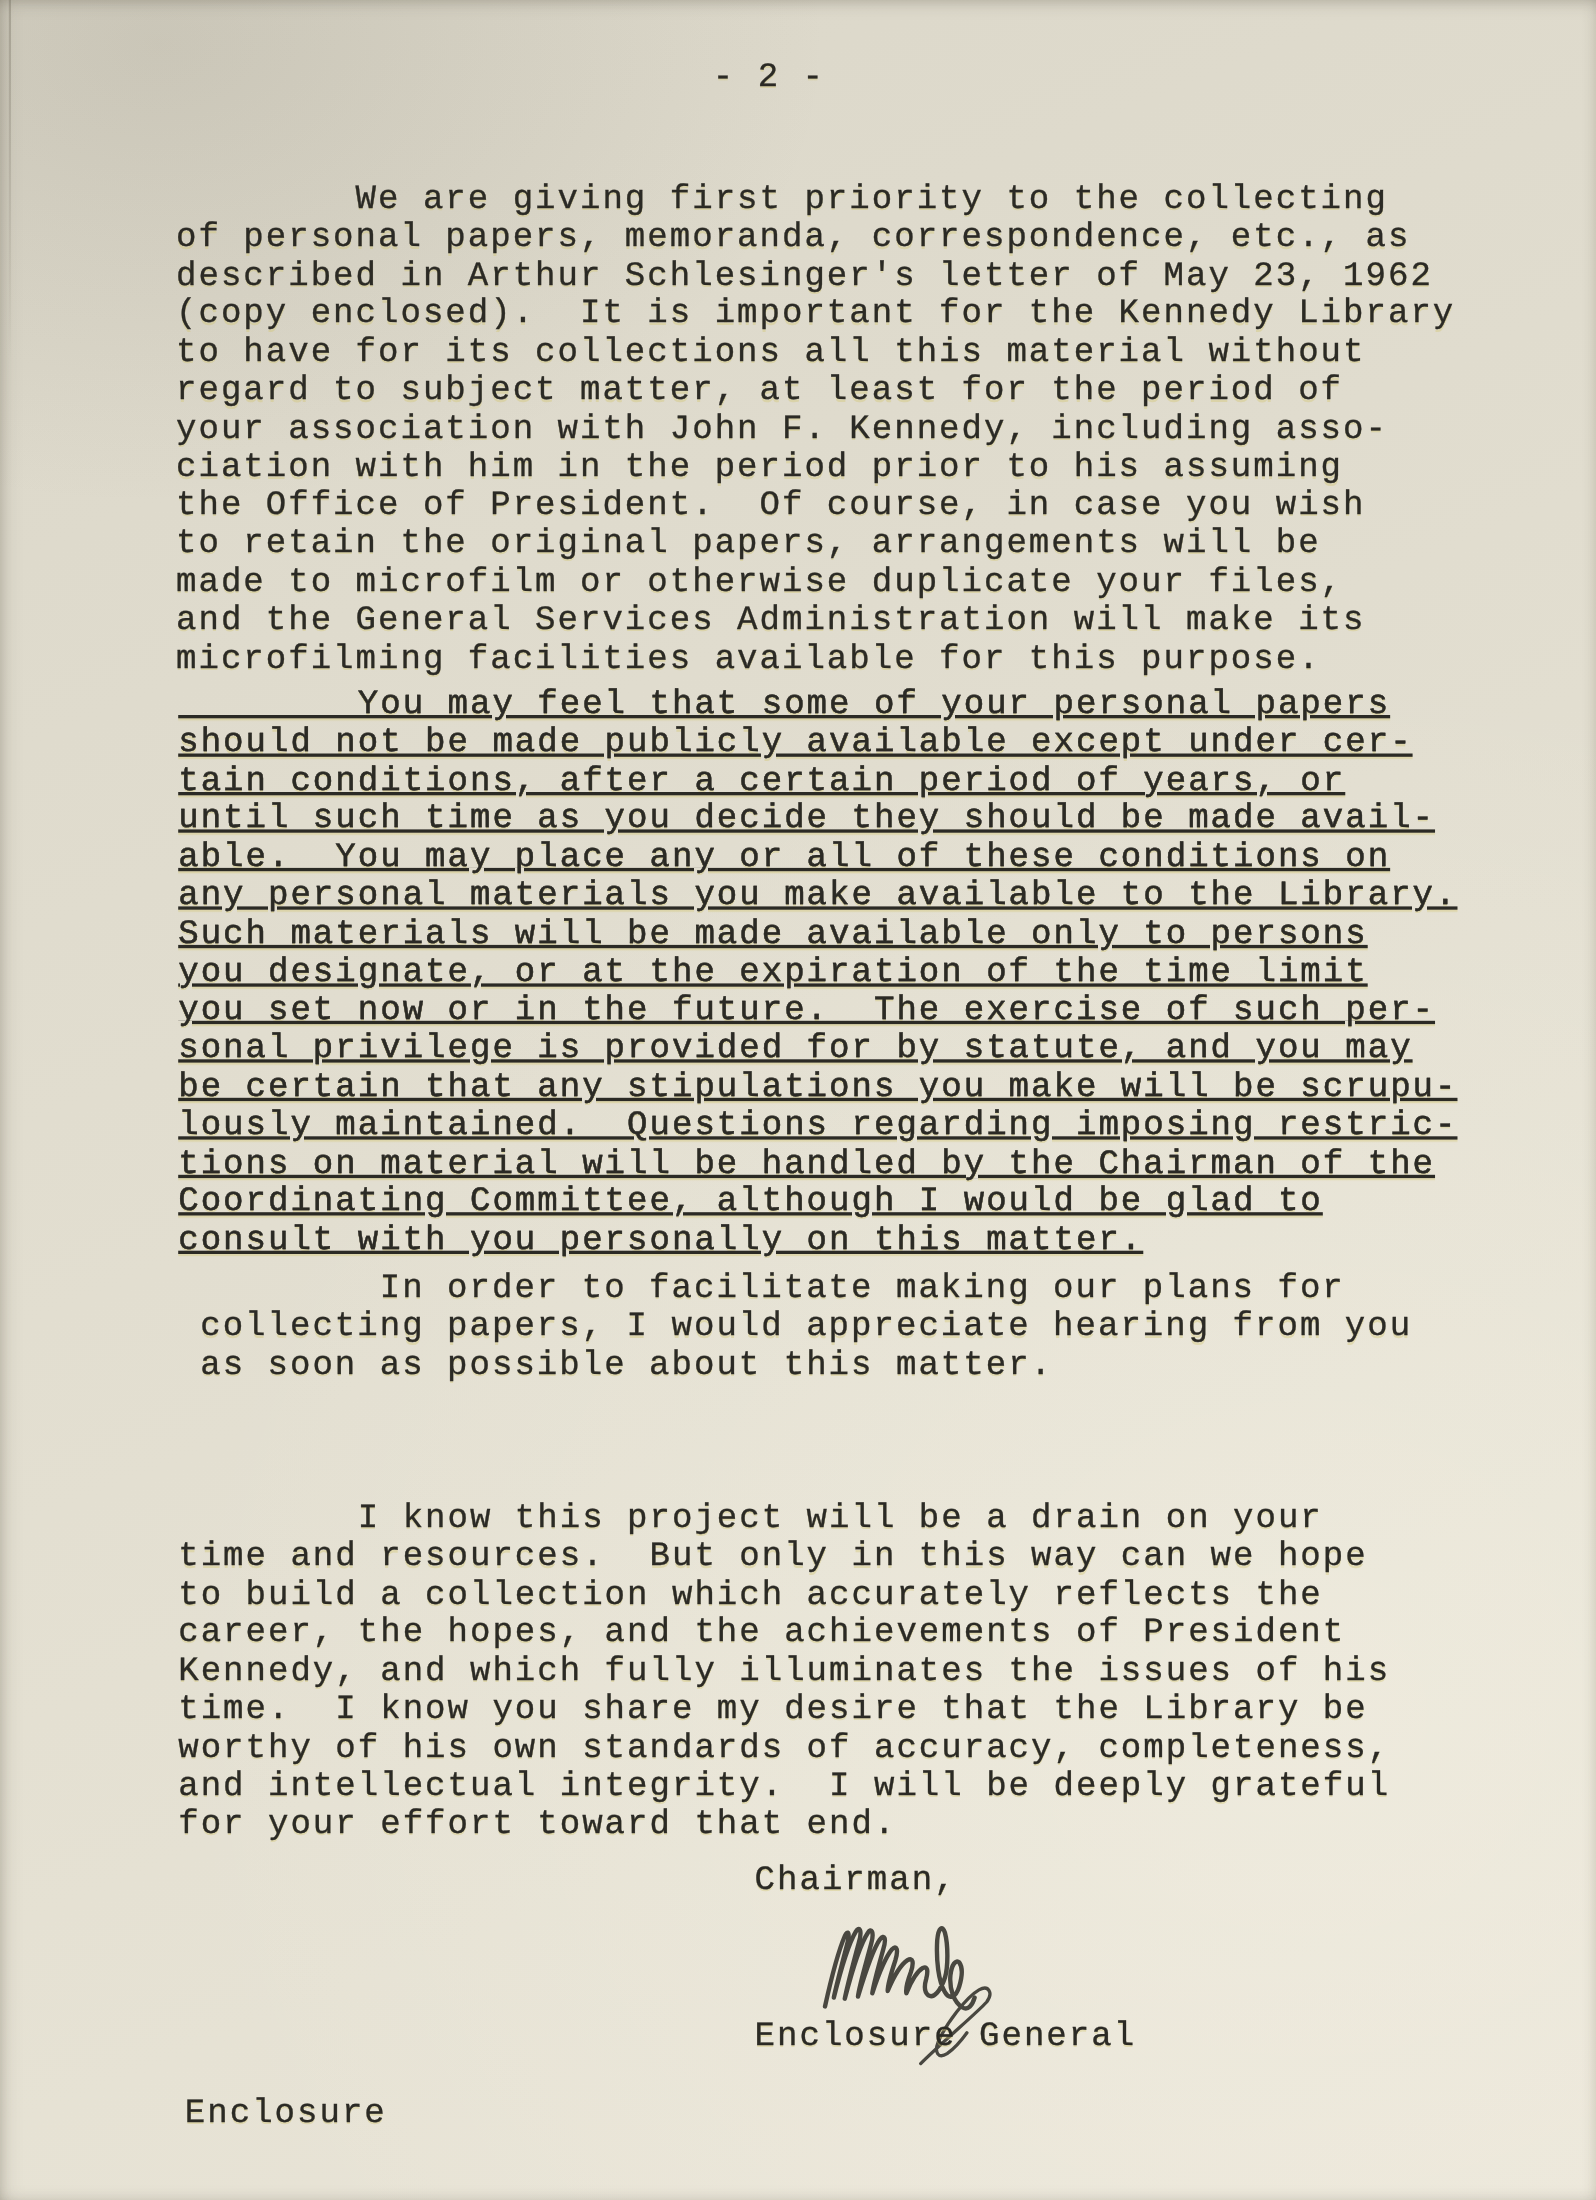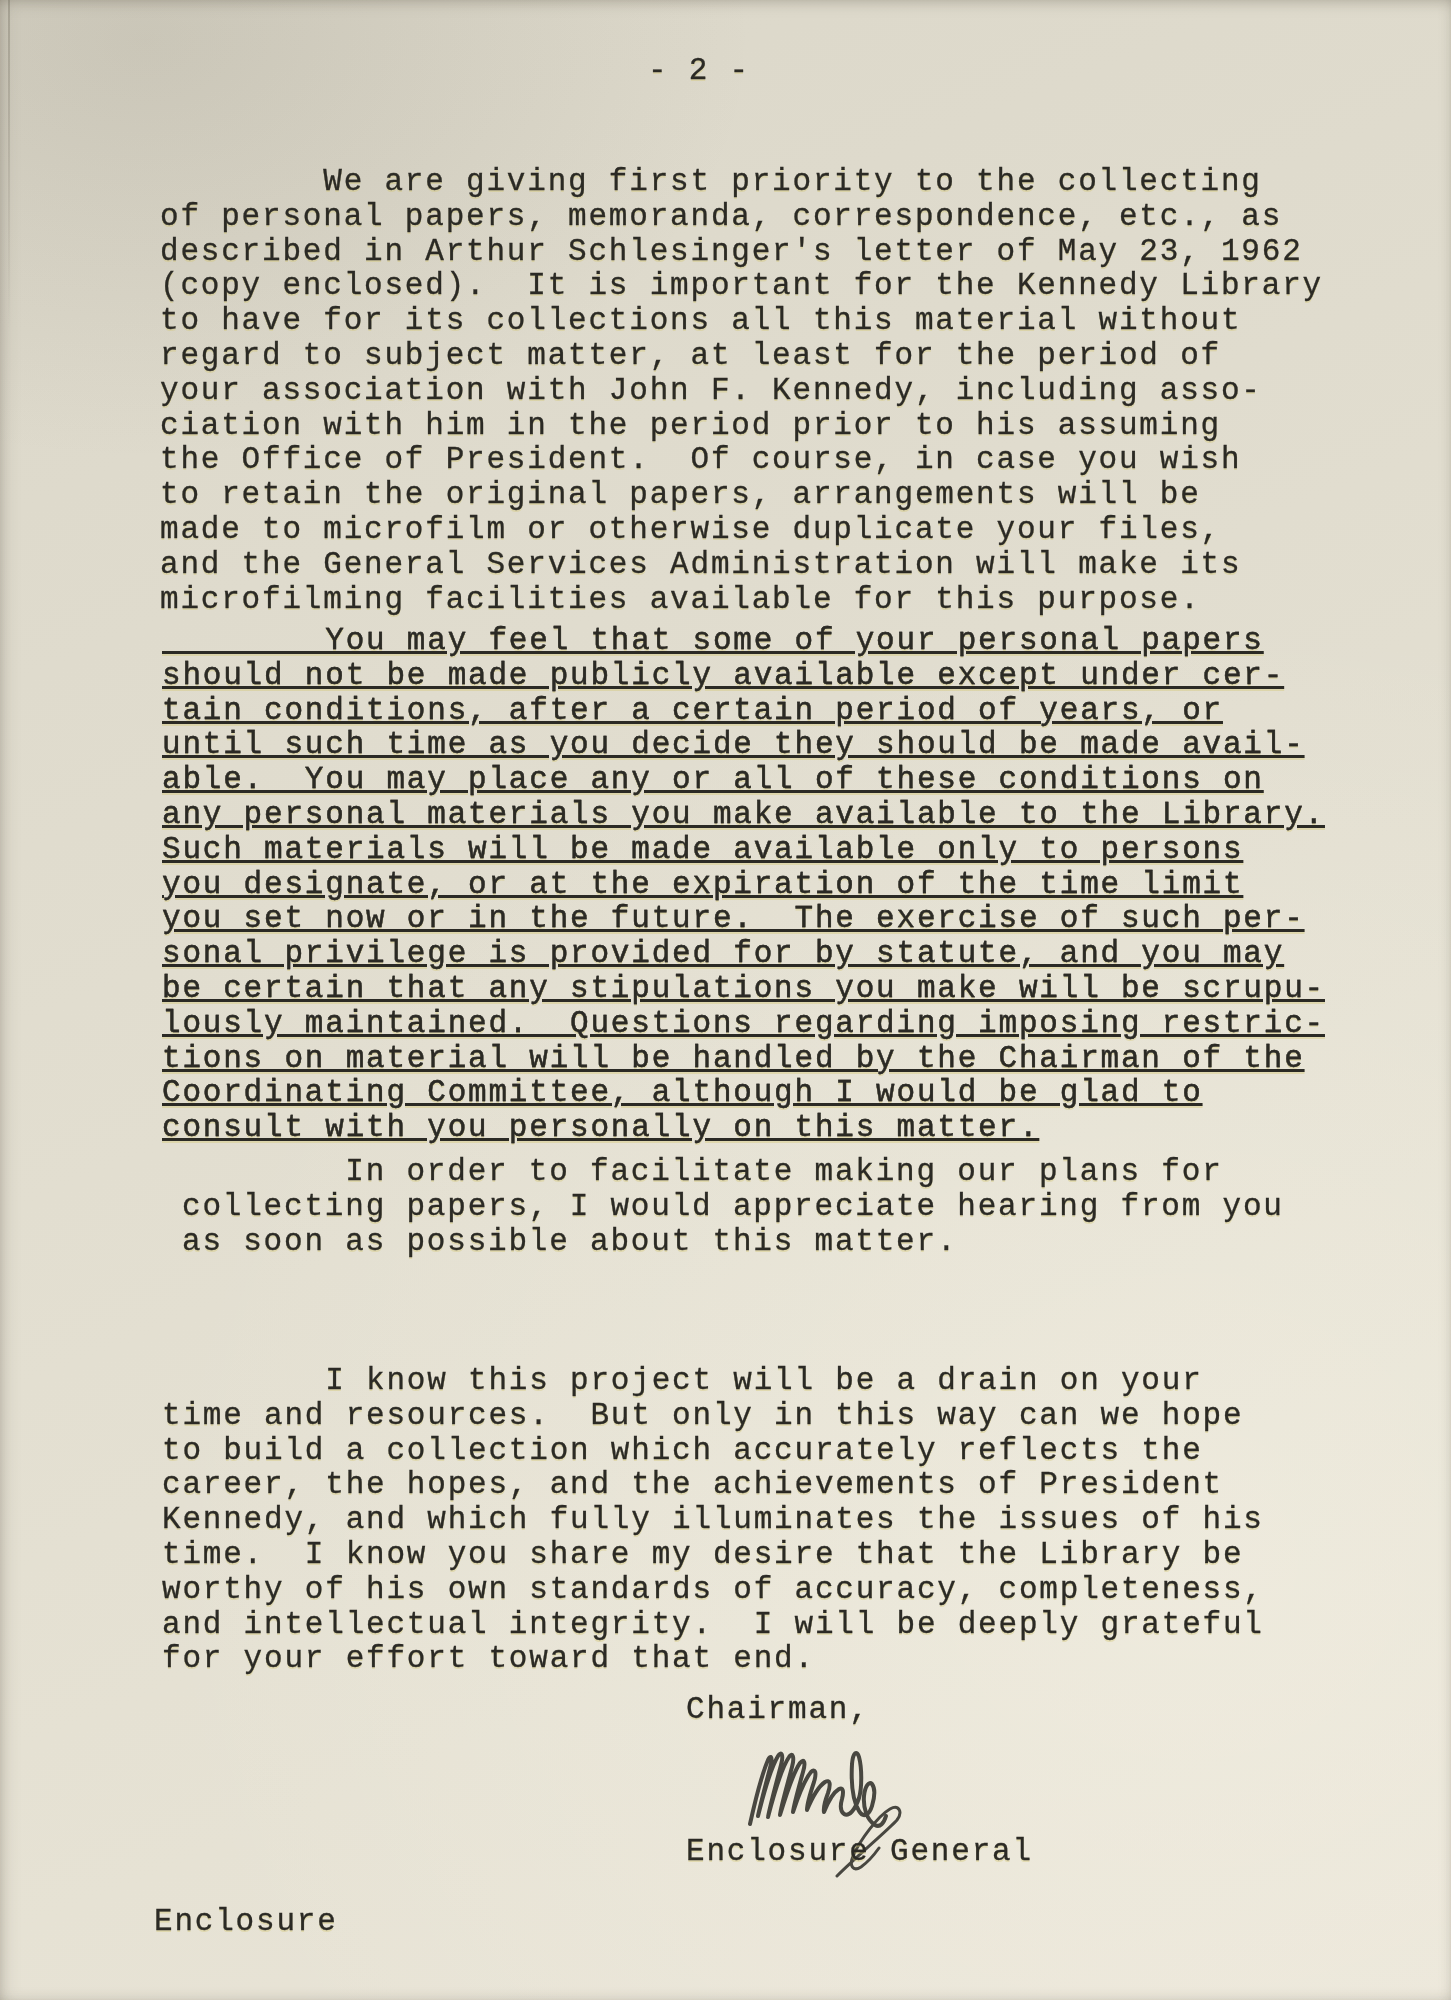--- a/index.html
+++ b/index.html
@@ -42,21 +42,21 @@
     -webkit-text-stroke: 0.3px #2b2a25;
     text-shadow: 0 2px 0 rgba(210,198,110,0.38);
   }
   .page-number   { left: 648px; top: 54px;  }
   .para-1        { left: 160px; top: 165px; }
   .para-2        { left: 162px; top: 624px; text-decoration: underline; }
   .para-3        { left: 162px; top: 1155px; margin-left: 20px;}
   .para-4        { left: 162px; top: 1348px; margin-top: 16px;}
   .closing       { left: 686px; top: 1693px;}
   .signer-title  { left: 686px; top: 1835px;}
-  .enclosure     { left: 154px; top: 1905px;}
+  .enclosure     { left: 168px; top: 1905px;}
   .signature-box {
     position: absolute;
     left: 742px;
     top: 1744px;
     width: 172px;
     height: 140px;
   }
   .signature-box svg { display: block; width: 100%; height: 100%; }
 </style>
 </head>

